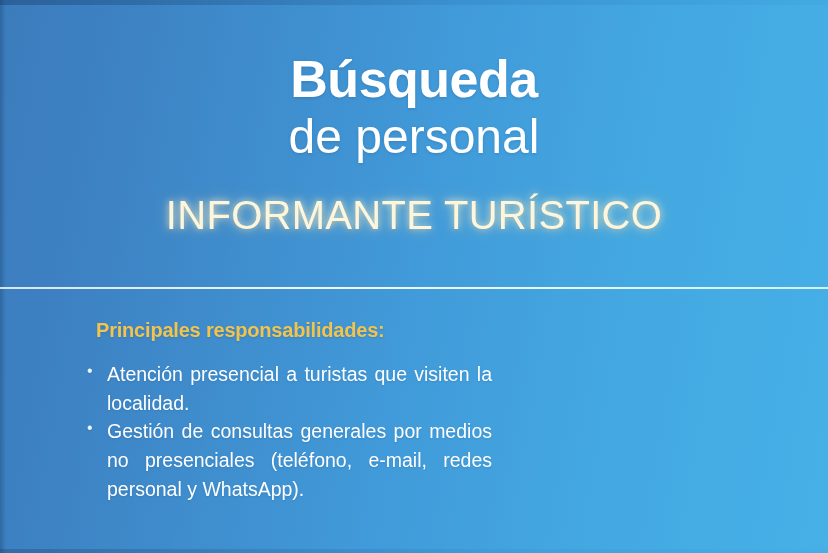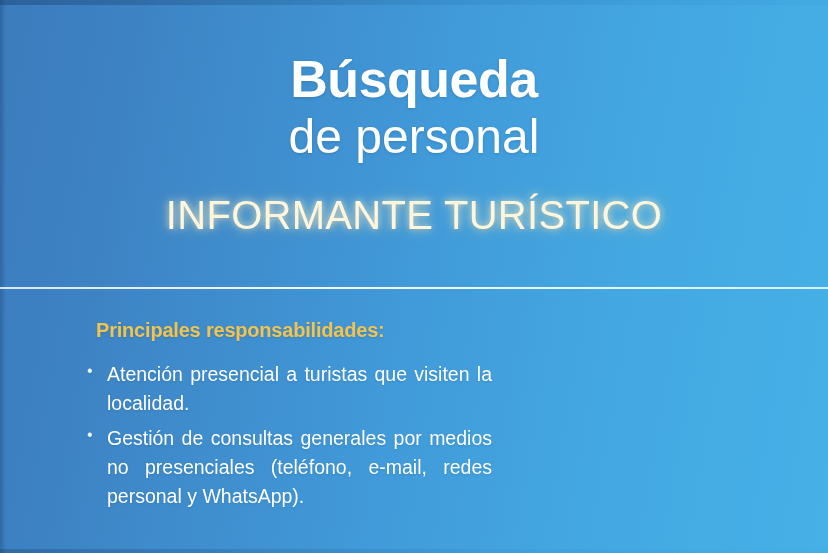--- a/index.html
+++ b/index.html
@@ -141,21 +141,20 @@
     left: 82px;
     top: 71px;
     width: 410px;
     margin: 0;
     padding: 0;
     list-style: none;
   }
   .bullets li {
     position: relative;
     padding-left: 25px;
-    margin-bottom: 7px;
     font-size: 19.5px;
     line-height: 1.47;
     font-weight: 300;
     color: #ffffff;
     text-align: justify;
     text-shadow: 0 1px 2px rgba(30,85,135,0.22);
   }
   .bullets li:last-child { margin-bottom: 0; }
   .bullets li::before {
     content: "\2022";

